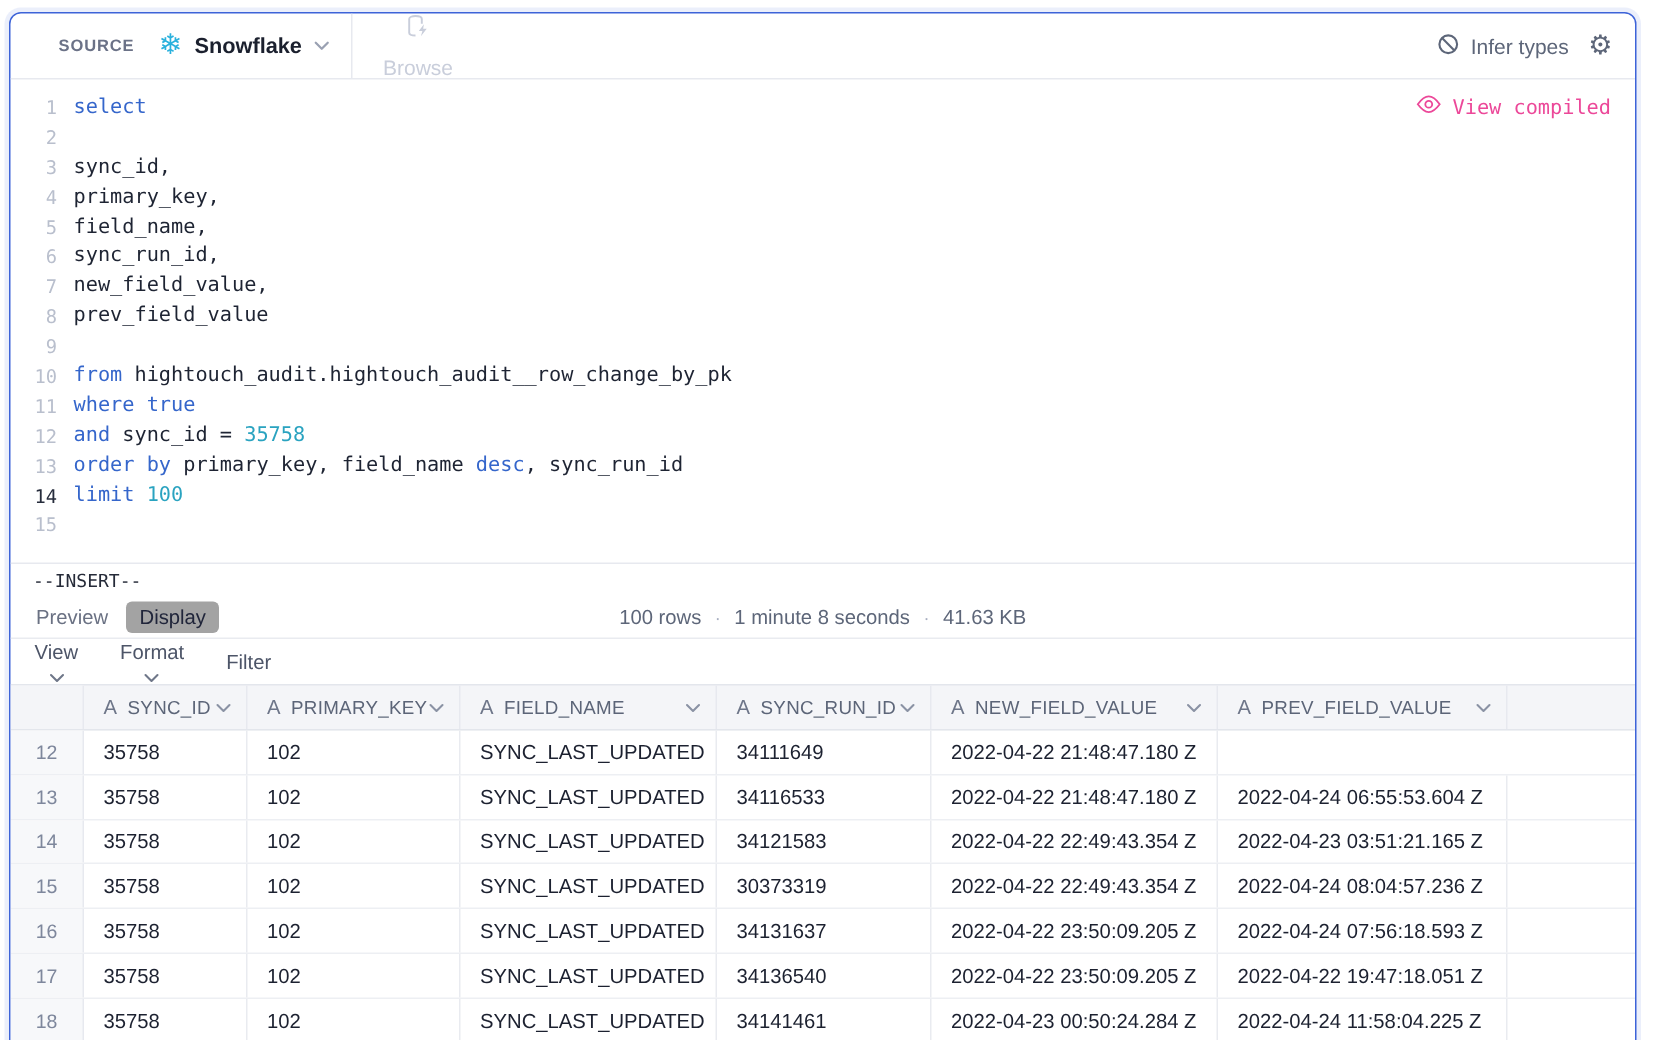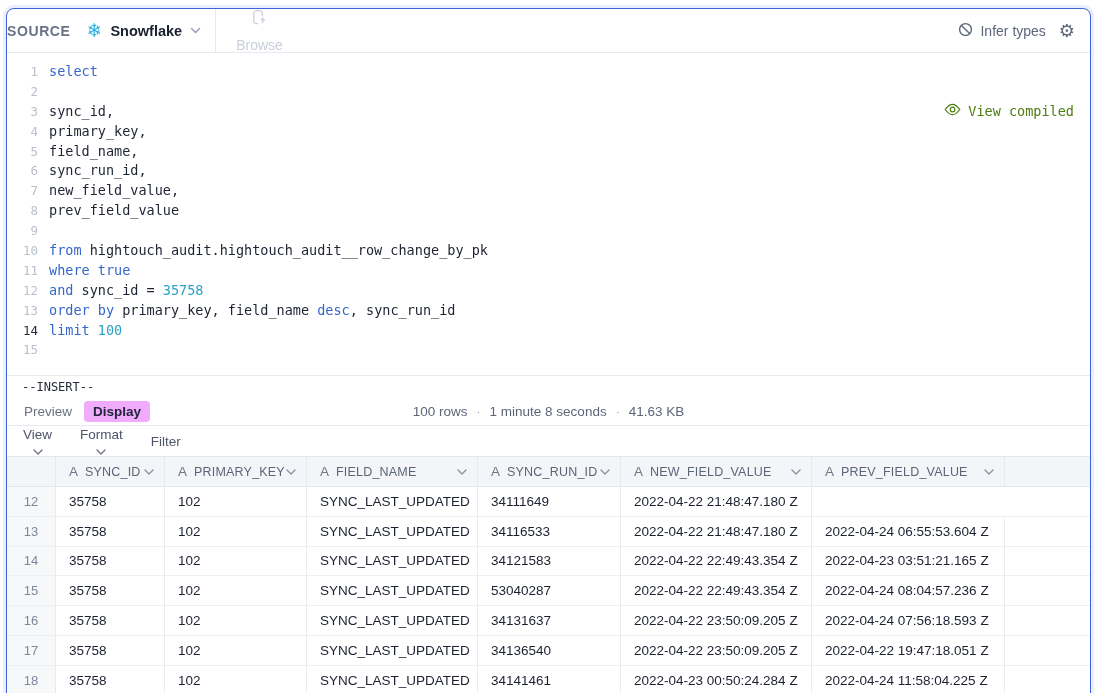--- a/index.html
+++ b/index.html
@@ -6,21 +6,21 @@
   html,body { width:1102px; height:693px; background:#fff; overflow:hidden;
               font-family:"Liberation Sans","DejaVu Sans",sans-serif; }
   .panel { position:absolute; left:6px; top:8px; width:1085px; height:780px;
            background:#fff; border:1.5px solid #3d63d8; border-radius:8px;
            box-shadow:0 0 0 3px rgba(61,99,216,.10); overflow:hidden;
            display:flex; flex-direction:column; }
 
   
   .source-bar { height:44px; flex:0 0 44px; display:flex; align-items:center;
                 border-bottom:1px solid #e7e9ef; }
-  .source-label { margin-left:0; font-size:14px; font-weight:600; color:#6b7287;
+  .source-label { margin-left:32px; font-size:11px; font-weight:600; color:#6b7287;
                   letter-spacing:.6px; }
   .source-select { display:flex; align-items:center; gap:8px; margin-left:12px;
                    padding:6px 4px; cursor:pointer; }
   .snowflake-glyph { color:#2ab1dd; font-size:19px; font-weight:700; line-height:1;
                      font-family:"DejaVu Sans",sans-serif; }
   .source-name { font-size:14.5px; font-weight:700; color:#1b202e; }
   .chev { color:#9aa1b2; display:inline-flex; }
   .vdiv { width:1px; align-self:stretch; background:#e7e9ef; margin-left:10px; }
   .browse-btn { display:flex; align-items:center; gap:8px; margin-left:20px;
                 color:#c9cedb; font-size:14px;flex-direction:column; }
@@ -35,34 +35,34 @@
             font-family:"DejaVu Sans Mono","Liberation Mono",monospace;
             font-size:13.5px; }
   .code-line { display:flex; height:19.9px; line-height:19.9px; }
   .gutter-num { width:31px; flex:0 0 31px; text-align:right; color:#b9bfcd;
                 font-size:12.5px; }
   .gutter-num.active { color:#262c3c; }
   .code-text { padding-left:11px; white-space:pre; color:#1e2433; }
   .tok-kw  { color:#3566cb; }
   .tok-num { color:#2aa3c0; }
   .view-compiled { position:absolute; top:10px; right:16px; display:flex;
-                   align-items:center; gap:7px; color:#4d7c0f; font-size:13.5px;
-                   cursor:pointer;margin-top:40px; }
+                   align-items:center; gap:7px; color:#ec4899; font-size:13.5px;
+                   cursor:pointer; }
 
   
   .mode-bar { flex:0 0 23px; border-top:1px solid #e7e9ef; display:flex;
               align-items:center; padding-left:15px; color:#252a38;
               font-family:"DejaVu Sans Mono","Liberation Mono",monospace;
               font-size:12px; }
 
   
   .tabs-row { flex:0 0 27px; display:flex; align-items:center; position:relative; }
   .tab { font-size:13.5px; padding:3px 9px; border-radius:4px; cursor:pointer; }
   .tab-preview { margin-left:8px; color:#6a7183; }
-  .tab-display { margin-left:3px; color:#20253a; background:#f0abfc; font-weight:700; }
+  .tab-display { margin-left:3px; color:#20253a; background:#a3a3a3; font-weight:400; }
   .stats { position:absolute; left:50%; transform:translateX(-50%); display:flex;
            align-items:center; gap:9px; color:#5d6679; font-size:13.5px;
            white-space:nowrap;text-align:center; }
   .stat-dot { color:#a7aec0; font-size:12px; }
 
   
   .toolbar { flex:0 0 31px; border-top:1px solid #e9ebf0; display:flex;
              align-items:center; padding-left:16px; color:#4d5568; font-size:13.5px; }
   .tool-item { display:flex; align-items:center; gap:7px; margin-right:28px;
                cursor:pointer;flex-direction:column; }
@@ -330,21 +330,21 @@
           <div class="dcell">34121583</div>
           <div class="dcell">2022-04-22 22:49:43.354 Z</div>
           <div class="dcell">2022-04-23 03:51:21.165 Z</div>
           <div class="dcell"></div>
         </div>
         <div class="grid-row body-row">
           <div class="rownum">15</div>
           <div class="dcell">35758</div>
           <div class="dcell">102</div>
           <div class="dcell">SYNC_LAST_UPDATED</div>
-          <div class="dcell">53040287</div>
+          <div class="dcell">30373319</div>
           <div class="dcell">2022-04-22 22:49:43.354 Z</div>
           <div class="dcell">2022-04-24 08:04:57.236 Z</div>
           <div class="dcell"></div>
         </div>
         <div class="grid-row body-row">
           <div class="rownum">16</div>
           <div class="dcell">35758</div>
           <div class="dcell">102</div>
           <div class="dcell">SYNC_LAST_UPDATED</div>
           <div class="dcell">34131637</div>

